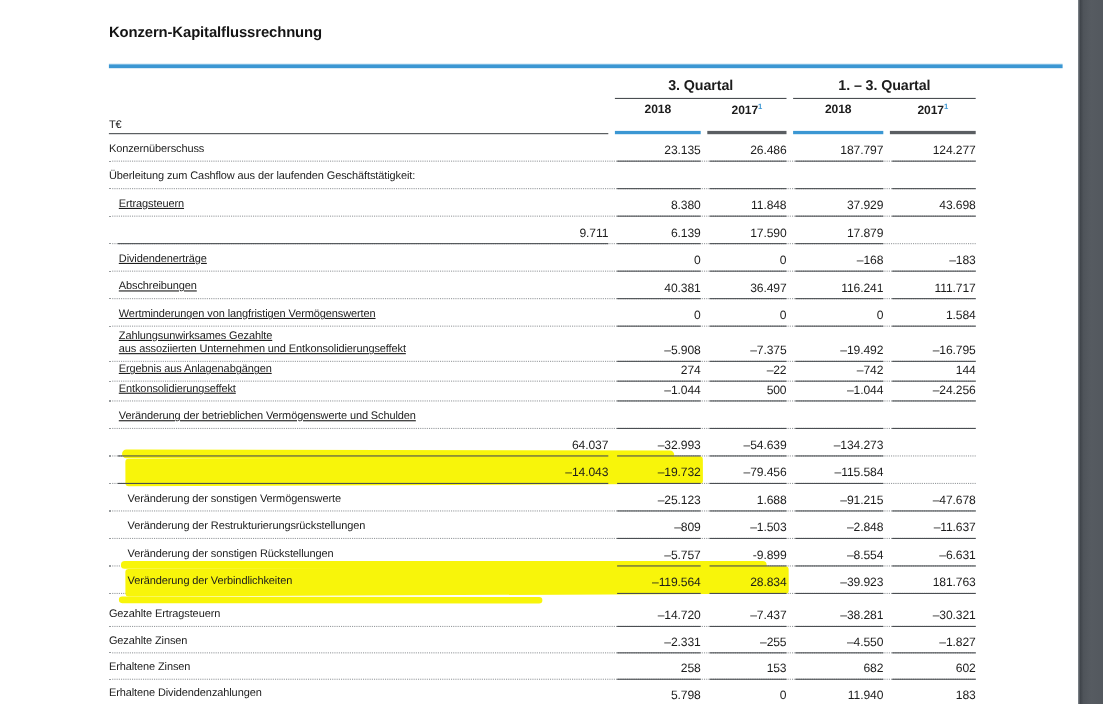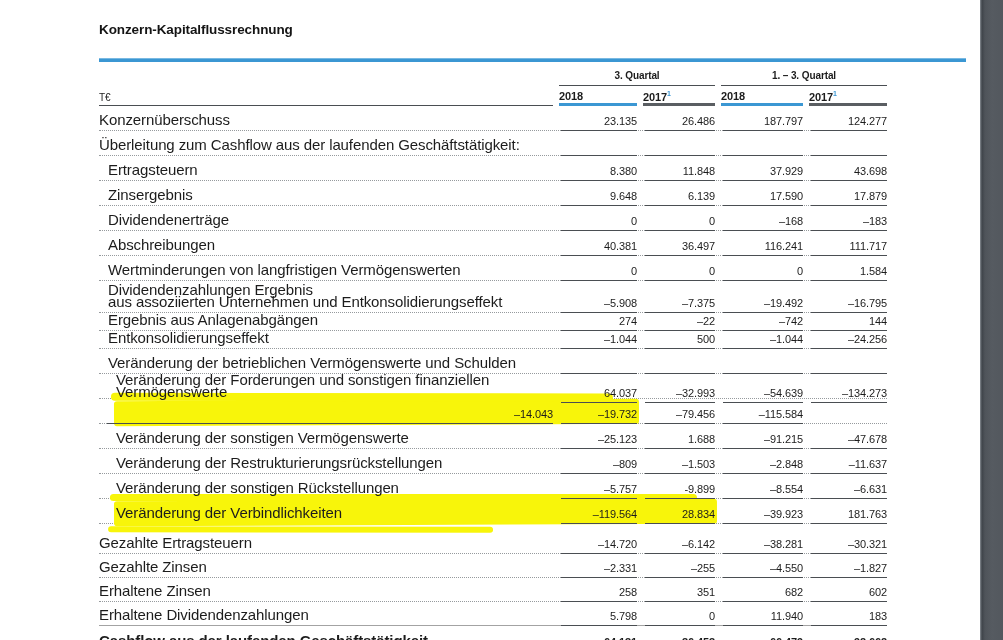--- a/index.html
+++ b/index.html
@@ -15,39 +15,39 @@
     font-family:"Liberation Sans","DejaVu Sans",sans-serif;color:var(--ink);}
   .doc{position:absolute;left:16px;top:0;width:980px;height:509px;background:#fff;
     padding:22px 0 0 83px;letter-spacing:-0.1px;}
   .band{position:absolute;right:0;top:0;width:23px;height:640px;
     background:linear-gradient(to right,#878d93 0px,#3f444a 2px,#4f545a 5px,#565b61 12px,#53585e 100%);}
   .title{font-size:13.5px;line-height:15px;font-weight:bold;color:#141414;}
   .rule{width:867px;height:4px;margin-top:21px;
     background:linear-gradient(#79b9e2 0 1px,#3b97d3 1px);}
   .tbl{width:788px;}
   .thead-groups{display:grid;grid-template-columns:454px 162px 172px;margin-top:6px;}
-  .grp{font-size:10px;font-weight:bold;text-align:center;padding:2px 0 4px;
+  .grp{font-size:13px;font-weight:bold;text-align:center;padding:2px 0 4px;
     border-bottom:1.4px solid var(--line);margin-left:6px;}
   .thead-years{display:grid;grid-template-columns:454px 84px 78px 88px 84px;}
   .unit{font-size:10px;align-self:end;padding-bottom:2px;border-bottom:1.4px solid var(--line);}
-  .yr{font-size:11px;font-weight:bold;text-align:left;padding:4px 0 0;margin-left:6px;
+  .yr{font-size:11px;font-weight:bold;text-align:center;padding:4px 0 12px;margin-left:6px;
     border-bottom:3px solid var(--gray-bar);}
   .yr.blue{border-bottom-color:var(--blue);}
   .yr sup{font-size:7px;color:var(--blue);font-weight:bold;}
   .trow{display:grid;grid-template-columns:454px 84px 78px 88px 84px;
     height:25px;position:relative;border-bottom:1px dotted var(--dot);align-items:end;}
   .trow.sz-s{height:24px;}
   .trow.sz-c{height:18px;}
   .trow.sz-xl{height:32px;}
   .trow.gap{height:6px;border-bottom:none;}
   .trow.strong{border-bottom:1px solid #a3a3a3;}
   .trow.bold{font-weight:bold;border-bottom:none;}
-  .lbl{font-size:15px;line-height:12.5px;align-self:end;padding-bottom:3px;
+  .lbl{font-size:10px;line-height:12.5px;align-self:end;padding-bottom:3px;
     position:relative;z-index:1;}
-  .lbl.ind1{padding-left:9px;}
+  .lbl.ind1{padding-left:9px;text-decoration:underline;}
   .lbl.ind2{padding-left:17px;}
   .v{font-size:11px;text-align:right;align-self:end;padding:0 0 3px 8px;
     position:relative;z-index:1;height:100%;display:flex;align-items:flex-end;justify-content:flex-end;}
   .v::after{content:"";position:absolute;left:8px;right:0;bottom:-1px;
     border-bottom:1.4px solid var(--line);}
   .bold .v::after,.bold.trow{border-color:var(--line);}
   
   .hl{position:absolute;left:15px;top:1px;bottom:-2px;background:var(--yellow);
     z-index:0;transform:rotate(-0.25deg);border-radius:3px;}
   .hl.w1{width:525px;}
@@ -95,22 +95,21 @@
           <div class="v"></div>
         </div>
         <div class="trow">
           <div class="lbl ind1">Ertragsteuern</div>
           <div class="v">8.380</div>
           <div class="v">11.848</div>
           <div class="v">37.929</div>
           <div class="v">43.698</div>
         </div>
         <div class="trow">
-          <div class="lbl ind1">Zinsergebnis</div>
-          <div class="v">9.648</div>
+          <div class="v">9.711</div>
           <div class="v">6.139</div>
           <div class="v">17.590</div>
           <div class="v">17.879</div>
         </div>
         <div class="trow">
           <div class="lbl ind1">Dividendenerträge</div>
           <div class="v">0</div>
           <div class="v">0</div>
           <div class="v">–168</div>
           <div class="v">–183</div>
@@ -124,21 +123,21 @@
         </div>
         <div class="trow">
           <div class="lbl ind1">Wertminderungen von langfristigen Vermögenswerten</div>
           <div class="v">0</div>
           <div class="v">0</div>
           <div class="v">0</div>
           <div class="v">1.584</div>
         </div>
         <div class="trow sz-xl">
           <div class="lbl ind1">
-            <div>Dividendenzahlungen Ergebnis</div>
+            <div>Zahlungsunwirksames Gezahlte</div>
             <div>aus assoziierten Unternehmen und Entkonsolidierungseffekt</div>
           </div>
           <div class="v">–5.908</div>
           <div class="v">–7.375</div>
           <div class="v">–19.492</div>
           <div class="v">–16.795</div>
         </div>
         <div class="trow sz-c">
           <div class="lbl ind1">Ergebnis aus Anlagenabgängen</div>
           <div class="v">274</div>
@@ -154,21 +153,20 @@
           <div class="v">–24.256</div>
         </div>
         <div class="trow">
           <div class="lbl ind1">Veränderung der betrieblichen Vermögenswerte und Schulden</div>
           <div class="v"></div>
           <div class="v"></div>
           <div class="v"></div>
           <div class="v"></div>
         </div>
         <div class="trow">
-          <div class="lbl ind2">Veränderung der Forderungen und sonstigen finanziellen Vermögenswerte</div>
           <div class="v">64.037</div>
           <div class="v">–32.993</div>
           <div class="v">–54.639</div>
           <div class="v">–134.273</div>
         </div>
         <div class="trow">
           <div class="hl w1"></div>
           <div class="v">–14.043</div>
           <div class="v">–19.732</div>
           <div class="v">–79.456</div>
@@ -200,35 +198,35 @@
           <div class="lbl ind2">Veränderung der Verbindlichkeiten</div>
           <div class="v">–119.564</div>
           <div class="v">28.834</div>
           <div class="v">–39.923</div>
           <div class="v">181.763</div>
         </div>
         <div class="trow gap"></div>
         <div class="trow sz-s">
           <div class="lbl ind0">Gezahlte Ertragsteuern</div>
           <div class="v">–14.720</div>
-          <div class="v">–6.142</div>
+          <div class="v">–7.437</div>
           <div class="v">–38.281</div>
           <div class="v">–30.321</div>
         </div>
         <div class="trow sz-s">
           <div class="lbl ind0">Gezahlte Zinsen</div>
           <div class="v">–2.331</div>
           <div class="v">–255</div>
           <div class="v">–4.550</div>
           <div class="v">–1.827</div>
         </div>
         <div class="trow sz-s">
           <div class="lbl ind0">Erhaltene Zinsen</div>
           <div class="v">258</div>
-          <div class="v">351</div>
+          <div class="v">153</div>
           <div class="v">682</div>
           <div class="v">602</div>
         </div>
         <div class="trow sz-s strong">
           <div class="lbl ind0">Erhaltene Dividendenzahlungen</div>
           <div class="v">5.798</div>
           <div class="v">0</div>
           <div class="v">11.940</div>
           <div class="v">183</div>
         </div>

